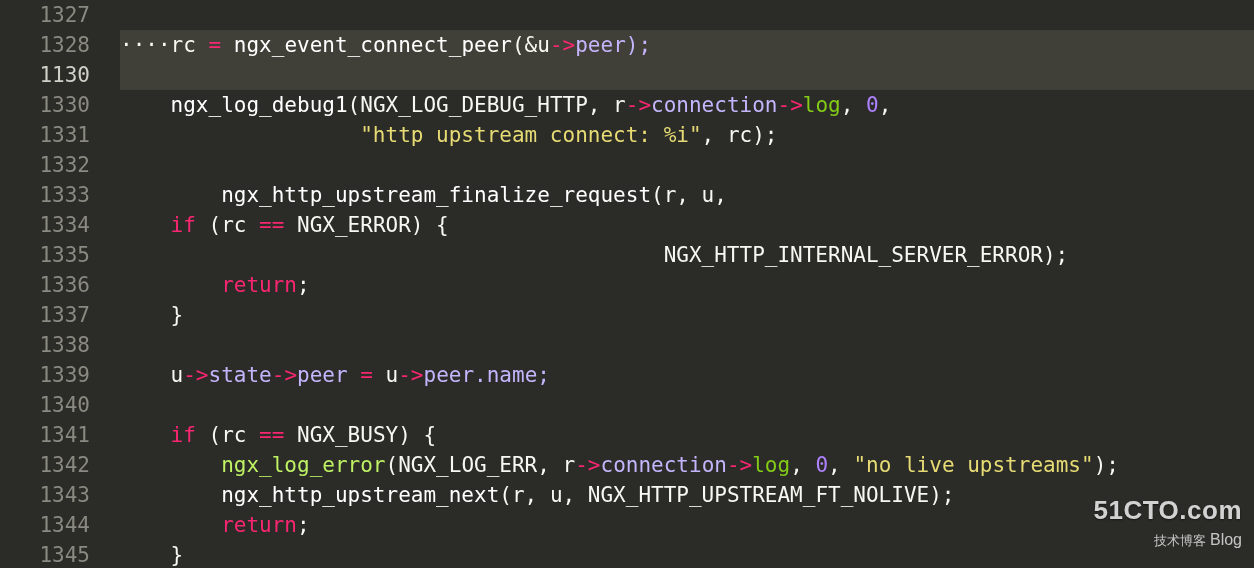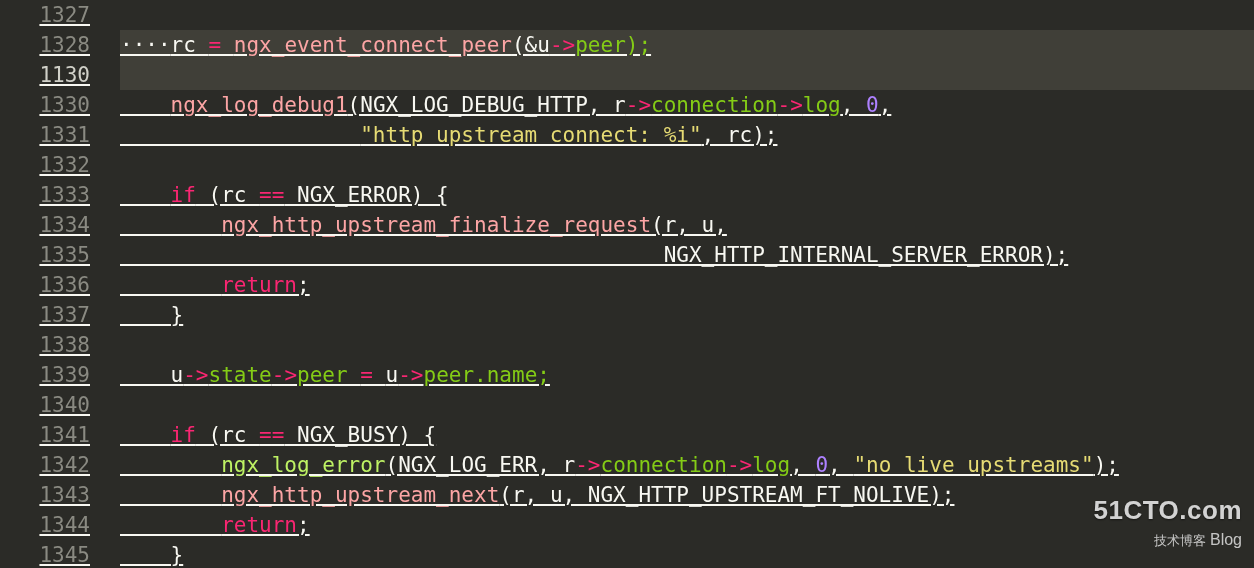--- a/index.html
+++ b/index.html
@@ -6,44 +6,44 @@
 body {
   background: #2b2b27;
   font-family: "Monaco", "Menlo", "Consolas", monospace;
   font-size: 21px;
   line-height: 30px;
   color: #f8f8f2;
   overflow: hidden;
   width: 1254px;
   height: 568px;
 }
-.editor { display: flex; height: 100%; text-decoration: underline; }
+.editor { display: flex; height: 100%; }
 .gutter {
   background: #2b2b27;
   width: 110px;
   text-align: right;
   padding-right: 20px;
   color: #8a8a82;
   user-select: none;
   flex-shrink: 0;
 }
 .gutter .ln { display:block; height:30px; }
 .gutter .current { color:#d0d0c8; }
 .code { flex:1; position:relative; padding-left:10px; }
 .line { height:30px; white-space: pre; }
 .line.hl { background:#403f38; }
 .line.hl-cur { background:#403f38; }
 .t-var { color:#f8f8f2; }
 .t-op { color:#f92672; }
 .t-ptr { color:#f92672; }
 .t-eq  { color:#f92672; }
-.t-fn  { color:#fca5a5; }
+.t-fn  { color:#ffffff; }
 .t-call{ color:#bef264; }
 .t-par { color:#f8f8f2; }
-.t-prop{ color:#84cc16; }
+.t-prop{ color:#c4b5fd; }
 .t-mem { color:#84cc16; }
 .t-num { color:#ae81ff; }
 .t-str { color:#e6db74; }
 .t-kw  { color:#f92672; }
 .watermark {
   position: absolute;
   right: 12px;
   bottom: 12px;
   text-align: right;
   font-family: sans-serif;
@@ -79,22 +79,22 @@
       <span class="ln">1344</span>
       <span class="ln">1345</span>
     </div>
   <div class="code" id="code">
       <div class="line"></div>
       <div class="line hl"><span class="t-indent-guide">····</span><span class="t-var">rc </span><span class="t-eq">= </span><span class="t-fn">ngx_event_connect_peer</span><span class="t-par">(&amp;u</span><span class="t-ptr">-&gt;</span><span class="t-prop">peer);</span></div>
       <div class="line hl-cur"></div>
       <div class="line"><span class="t-var">    </span><span class="t-fn">ngx_log_debug1</span><span class="t-par">(NGX_LOG_DEBUG_HTTP, r</span><span class="t-ptr">-&gt;</span><span class="t-prop">connection</span><span class="t-ptr">-&gt;</span><span class="t-mem">log</span><span class="t-par">, </span><span class="t-num">0</span><span class="t-par">,</span></div>
       <div class="line"><span class="t-var">                   </span><span class="t-str">"http upstream connect: %i"</span><span class="t-par">, rc);</span></div>
       <div class="line"></div>
+      <div class="line"><span class="t-var">        </span><span class="t-fn">ngx_http_upstream_finalize_request</span><span class="t-par">(r, u,</span></div>
       <div class="line"><span class="t-var">    </span><span class="t-kw">if</span><span class="t-par"> (rc </span><span class="t-op">==</span><span class="t-par"> NGX_ERROR) {</span></div>
-      <div class="line"><span class="t-var">        </span><span class="t-fn">ngx_http_upstream_finalize_request</span><span class="t-par">(r, u,</span></div>
       <div class="line"><span class="t-var">                                           NGX_HTTP_INTERNAL_SERVER_ERROR);</span></div>
       <div class="line"><span class="t-var">        </span><span class="t-kw">return</span><span class="t-par">;</span></div>
       <div class="line"><span class="t-par">    }</span></div>
       <div class="line"></div>
       <div class="line"><span class="t-var">    u</span><span class="t-ptr">-&gt;</span><span class="t-prop">state</span><span class="t-ptr">-&gt;</span><span class="t-prop">peer </span><span class="t-eq">= </span><span class="t-var">u</span><span class="t-ptr">-&gt;</span><span class="t-prop">peer.name;</span></div>
       <div class="line"></div>
       <div class="line"><span class="t-var">    </span><span class="t-kw">if</span><span class="t-par"> (rc </span><span class="t-op">==</span><span class="t-par"> NGX_BUSY) {</span></div>
       <div class="line"><span class="t-var">        </span><span class="t-call">ngx_log_error</span><span class="t-par">(NGX_LOG_ERR, r</span><span class="t-ptr">-&gt;</span><span class="t-prop">connection</span><span class="t-ptr">-&gt;</span><span class="t-mem">log</span><span class="t-par">, </span><span class="t-num">0</span><span class="t-par">, </span><span class="t-str">"no live upstreams"</span><span class="t-par">);</span></div>
       <div class="line"><span class="t-var">        </span><span class="t-fn">ngx_http_upstream_next</span><span class="t-par">(r, u, NGX_HTTP_UPSTREAM_FT_NOLIVE);</span></div>
       <div class="line"><span class="t-var">        </span><span class="t-kw">return</span><span class="t-par">;</span></div>

